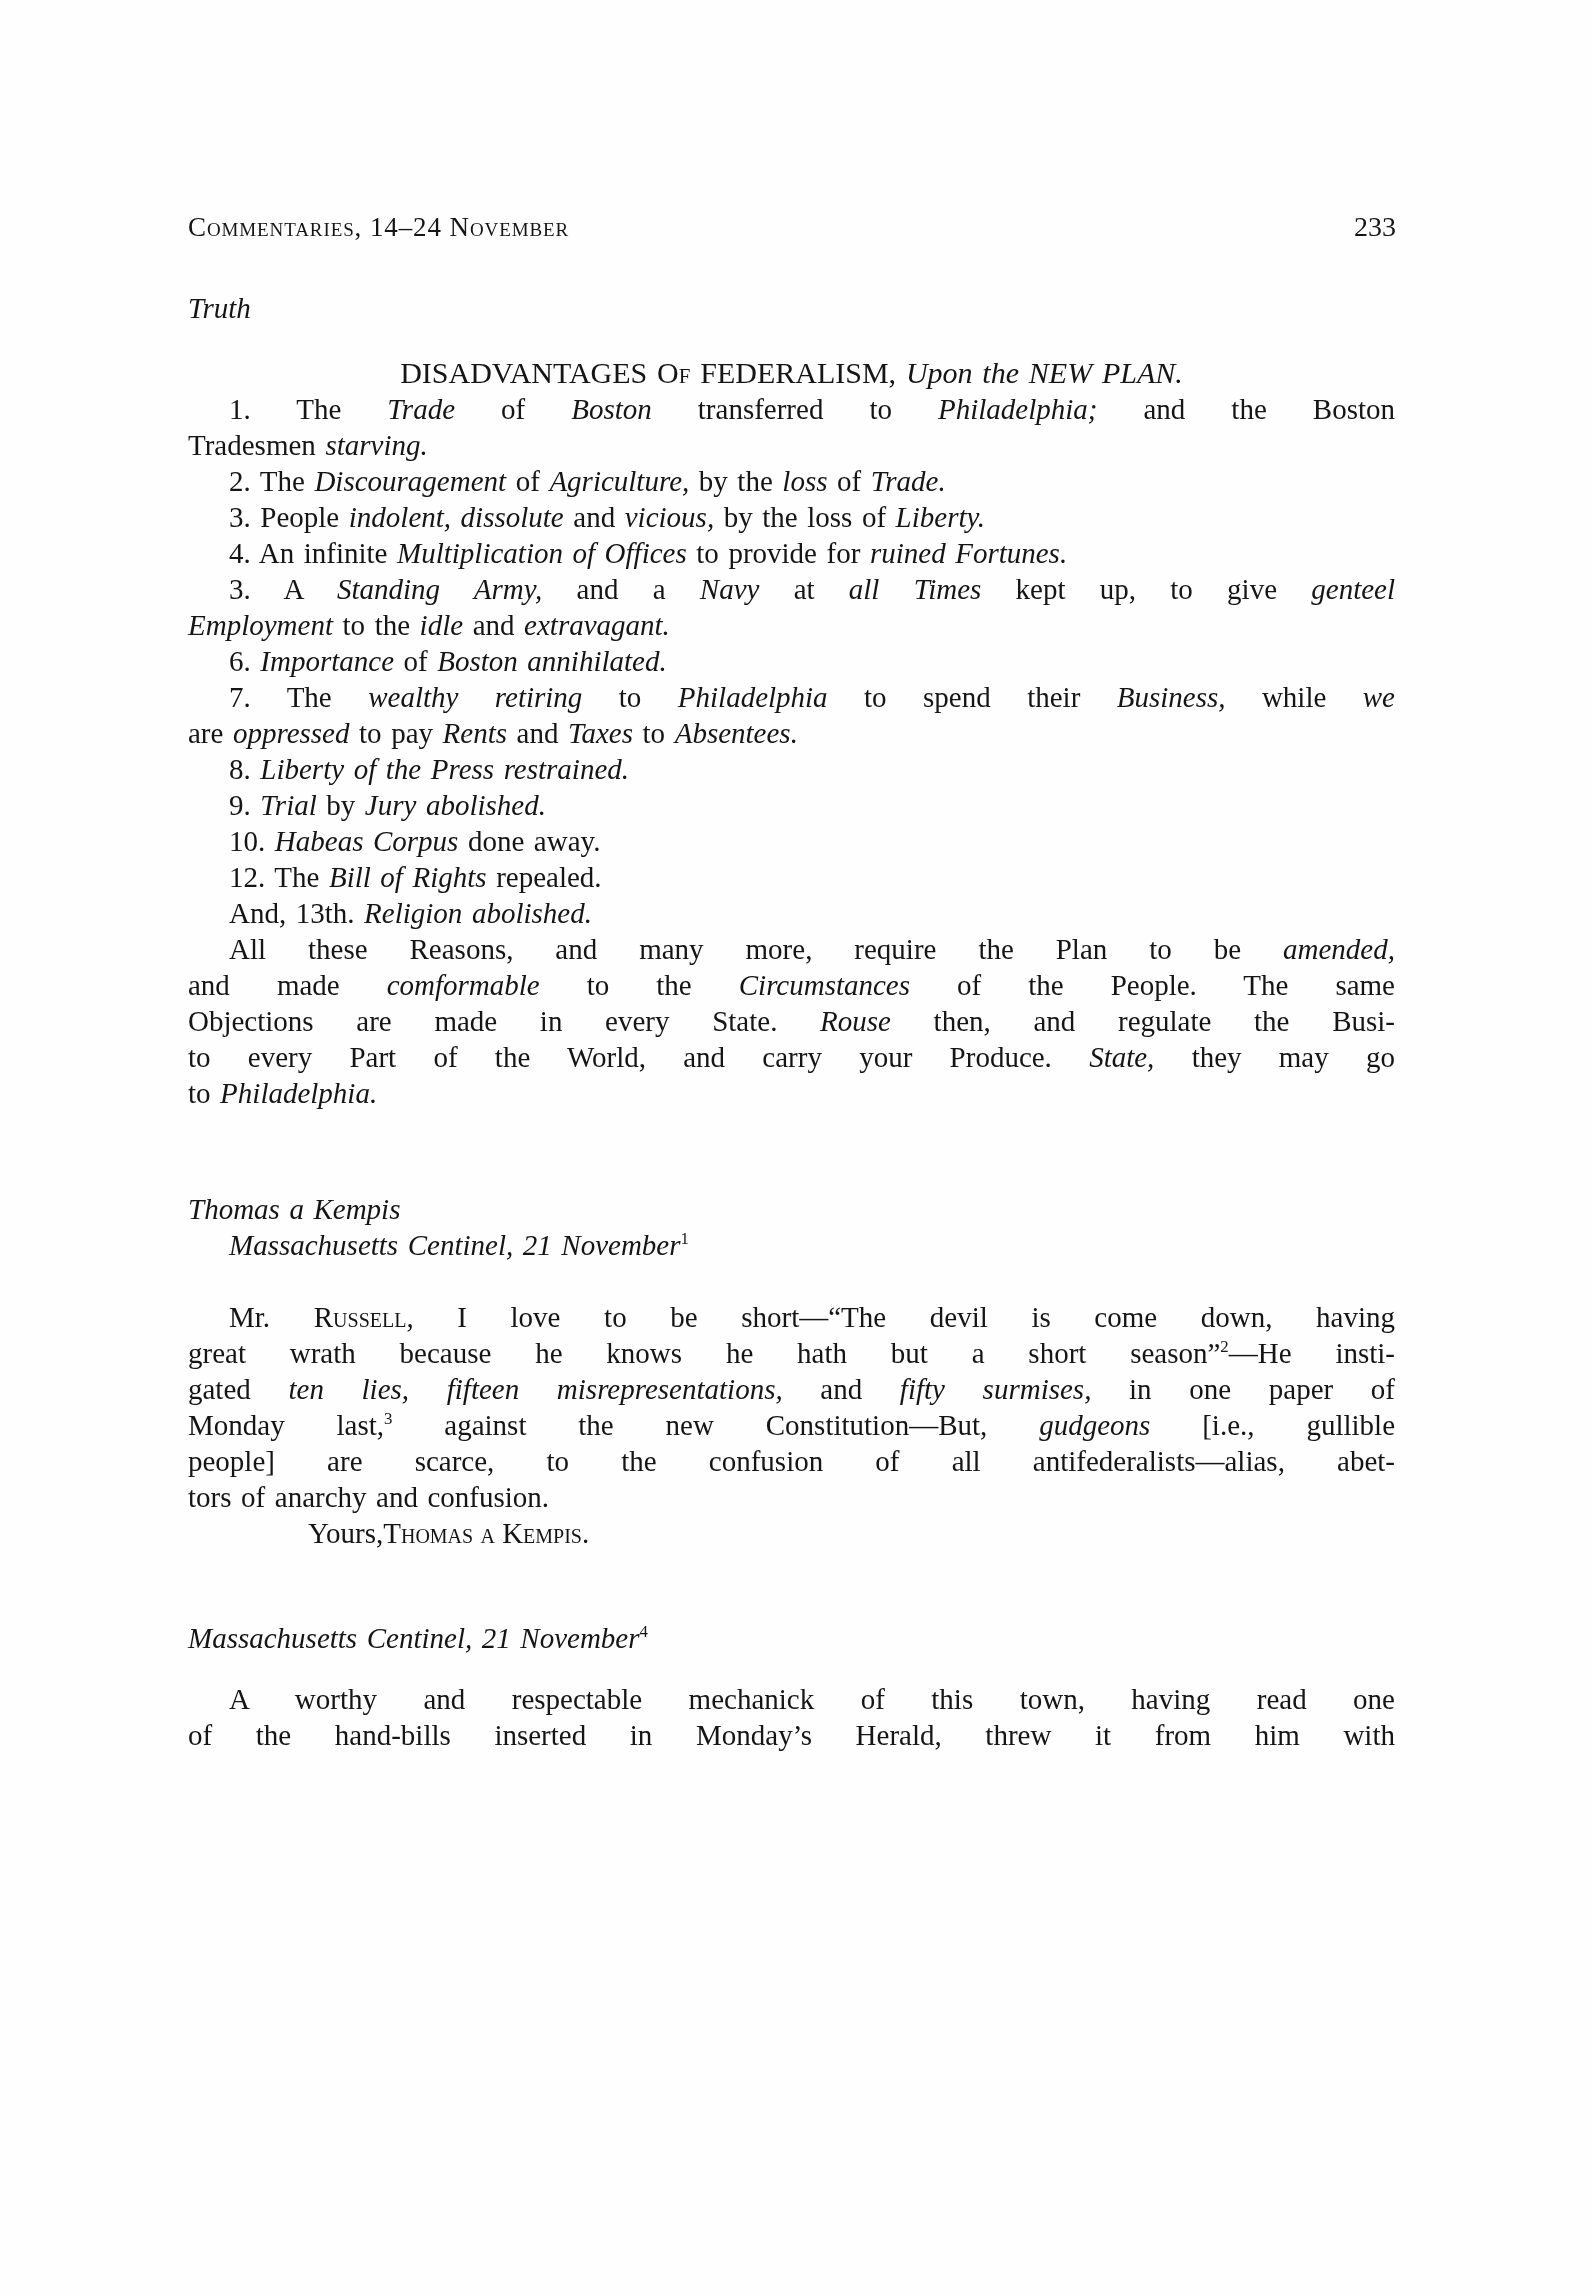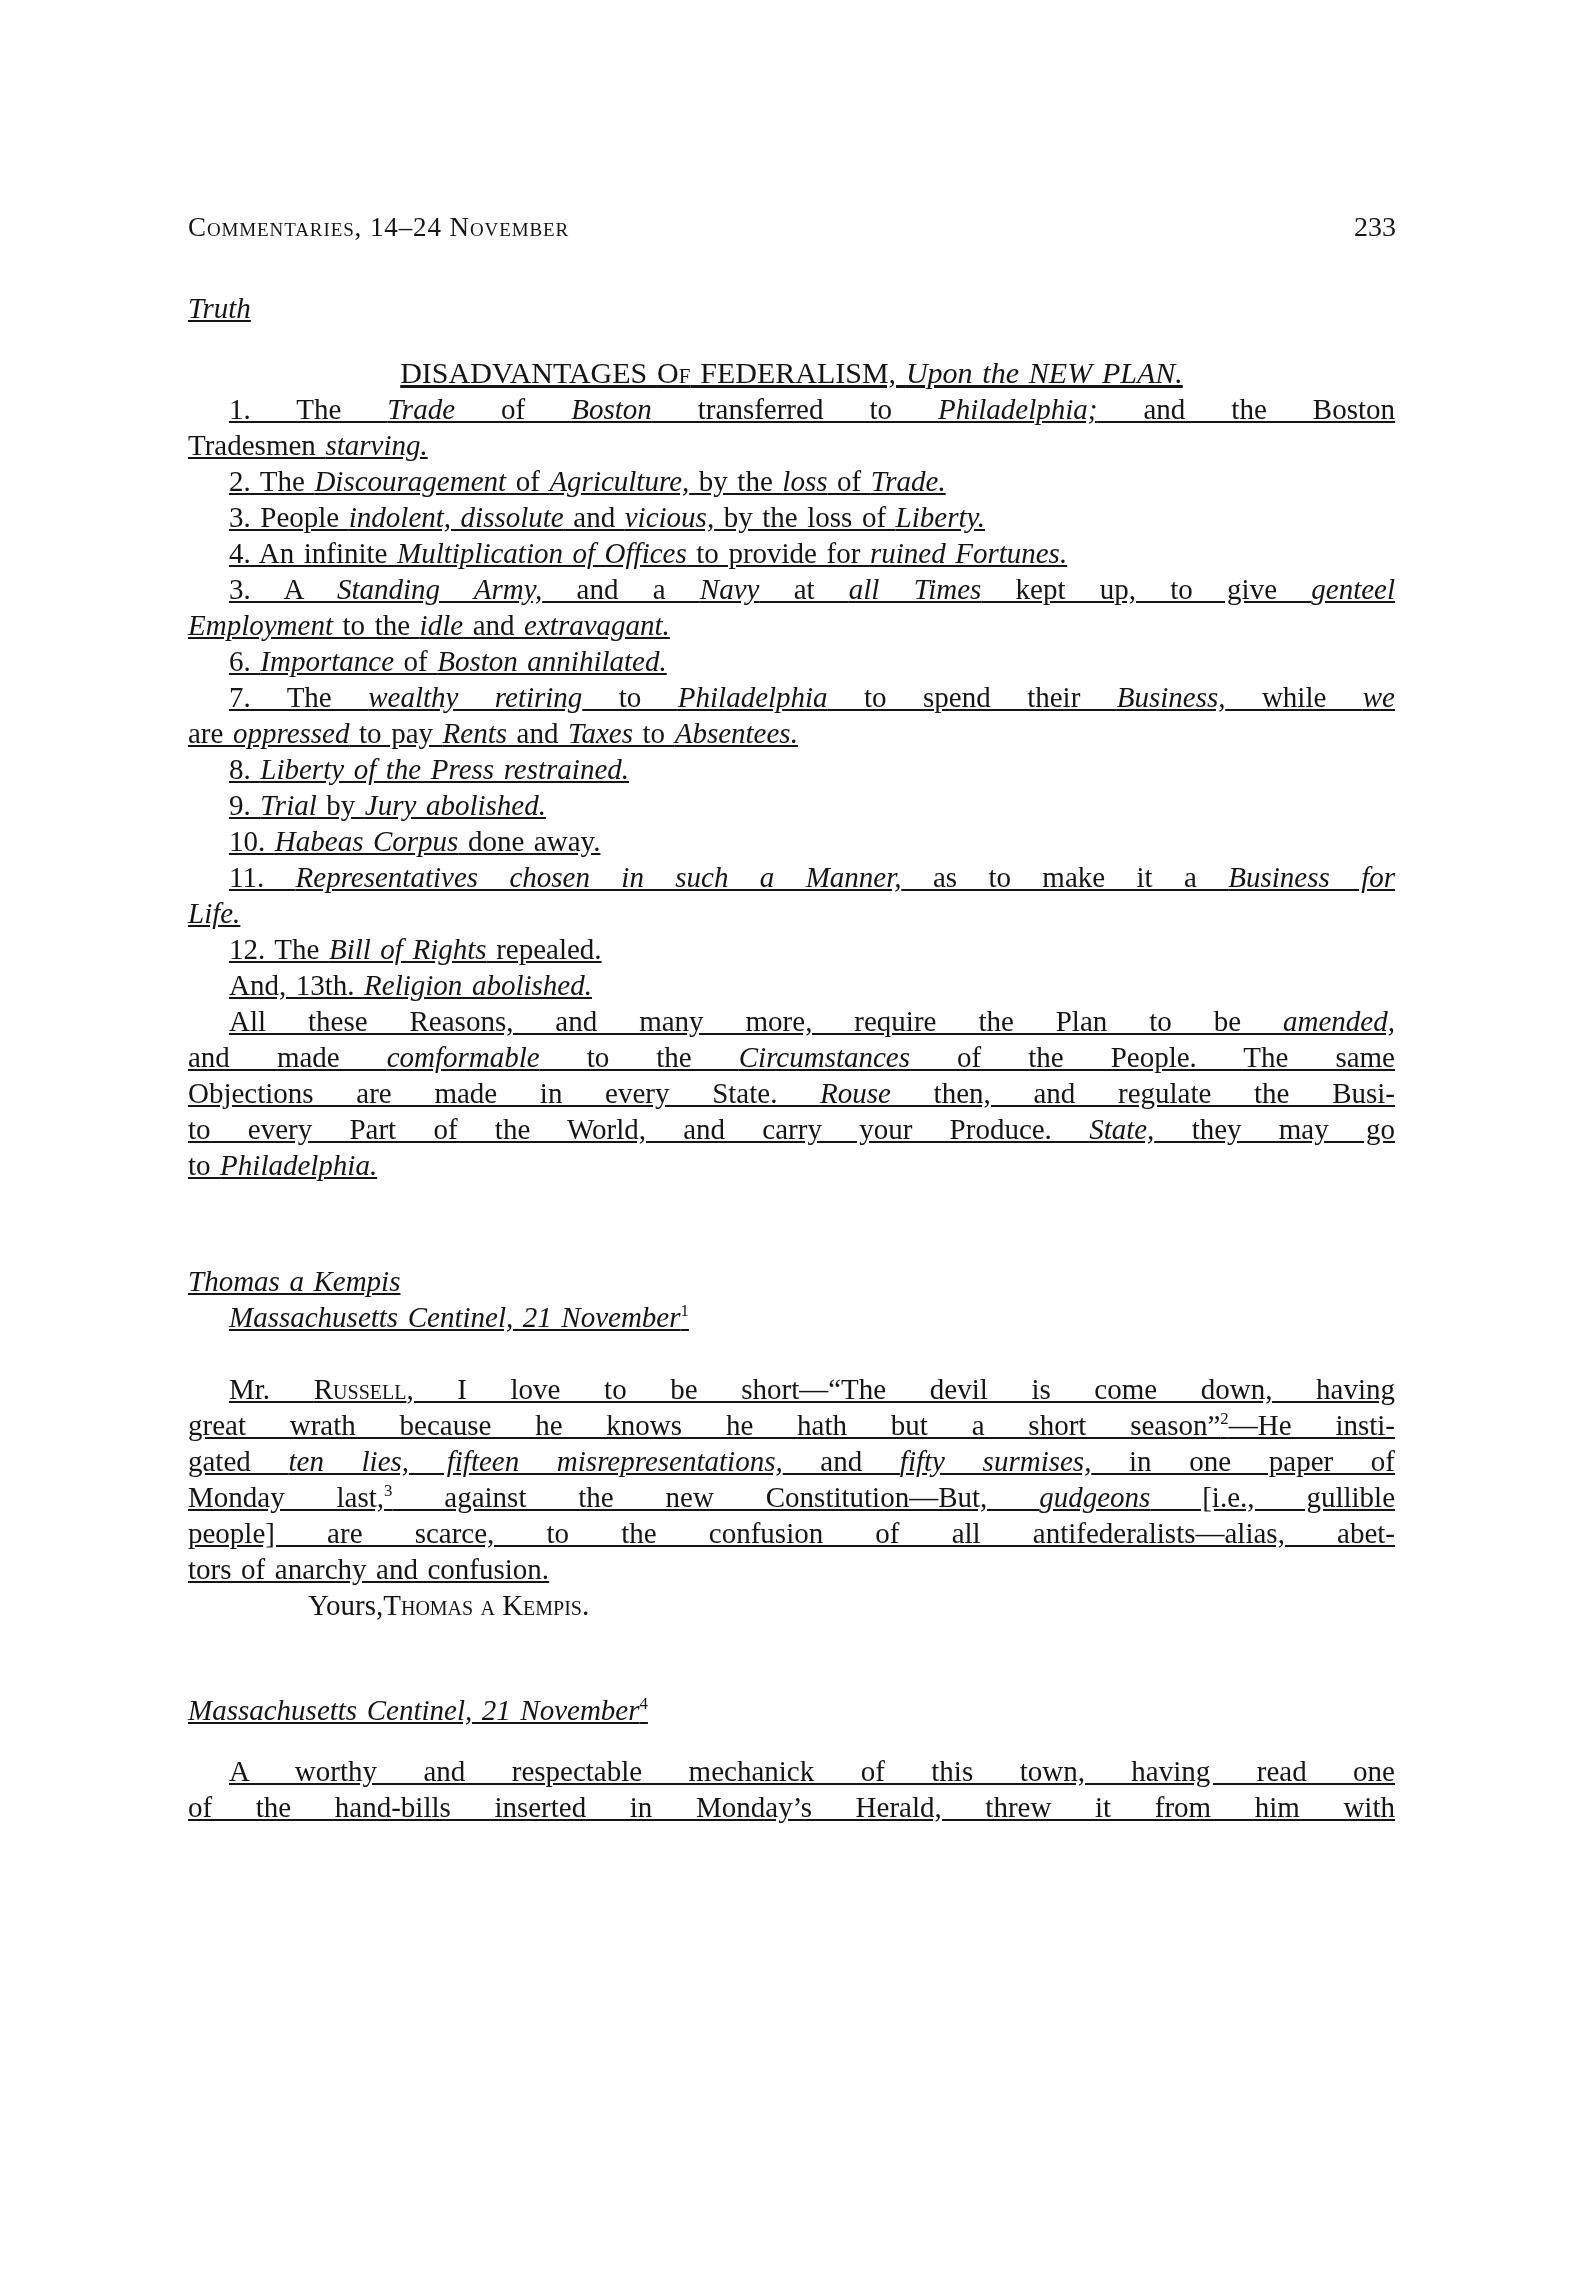--- a/index.html
+++ b/index.html
@@ -35,21 +35,20 @@
     font-size: 28px;
   }
   .body-col {
     width: 1207px;
   }
   .line {
     font-size: 29px;
     line-height: 36px;
     word-spacing: 2.3px;
     white-space: normal;
-    text-decoration: underline;
   }
   .just {
     text-align: justify;
     text-align-last: justify;
     text-justify: inter-word;
   }
   .last {
     text-align: left;
   }
   .ind {
@@ -120,24 +119,20 @@
       <div>
         <div class="line last ind"><span class="sg-r">8. </span><span class="sg-i">Liberty of the Press restrained.</span></div>
       </div>
       <div>
         <div class="line last ind"><span class="sg-r">9. </span><span class="sg-i">Trial</span><span class="sg-r"> by </span><span class="sg-i">Jury abolished.</span></div>
       </div>
       <div>
         <div class="line last ind"><span class="sg-r">10. </span><span class="sg-i">Habeas Corpus</span><span class="sg-r"> done away.</span></div>
       </div>
       <div>
-        <div class="line just ind"><span class="sg-r">11. </span><span class="sg-i">Representatives chosen in such a Manner,</span><span class="sg-r"> as to make it a </span><span class="sg-i">Business for</span></div>
-        <div class="line last"><span class="sg-i">Life.</span></div>
-      </div>
-      <div>
         <div class="line last ind"><span class="sg-r">12. The </span><span class="sg-i">Bill of Rights</span><span class="sg-r"> repealed.</span></div>
       </div>
       <div>
         <div class="line last ind"><span class="sg-r">And, 13th. </span><span class="sg-i">Religion abolished.</span></div>
       </div>
       <div>
         <div class="line just ind"><span class="sg-r">All these Reasons, and many more, require the Plan to be </span><span class="sg-i">amended,</span></div>
         <div class="line just"><span class="sg-r">and made </span><span class="sg-i">comformable</span><span class="sg-r"> to the </span><span class="sg-i">Circumstances</span><span class="sg-r"> of the People. The same</span></div>
         <div class="line just"><span class="sg-r">Objections are made in every State. </span><span class="sg-i">Rouse</span><span class="sg-r"> then, and regulate the Busi-</span></div>
         <div class="line just"><span class="sg-r">to every Part of the World, and carry your Produce. </span><span class="sg-i">State,</span><span class="sg-r"> they may go</span></div>

